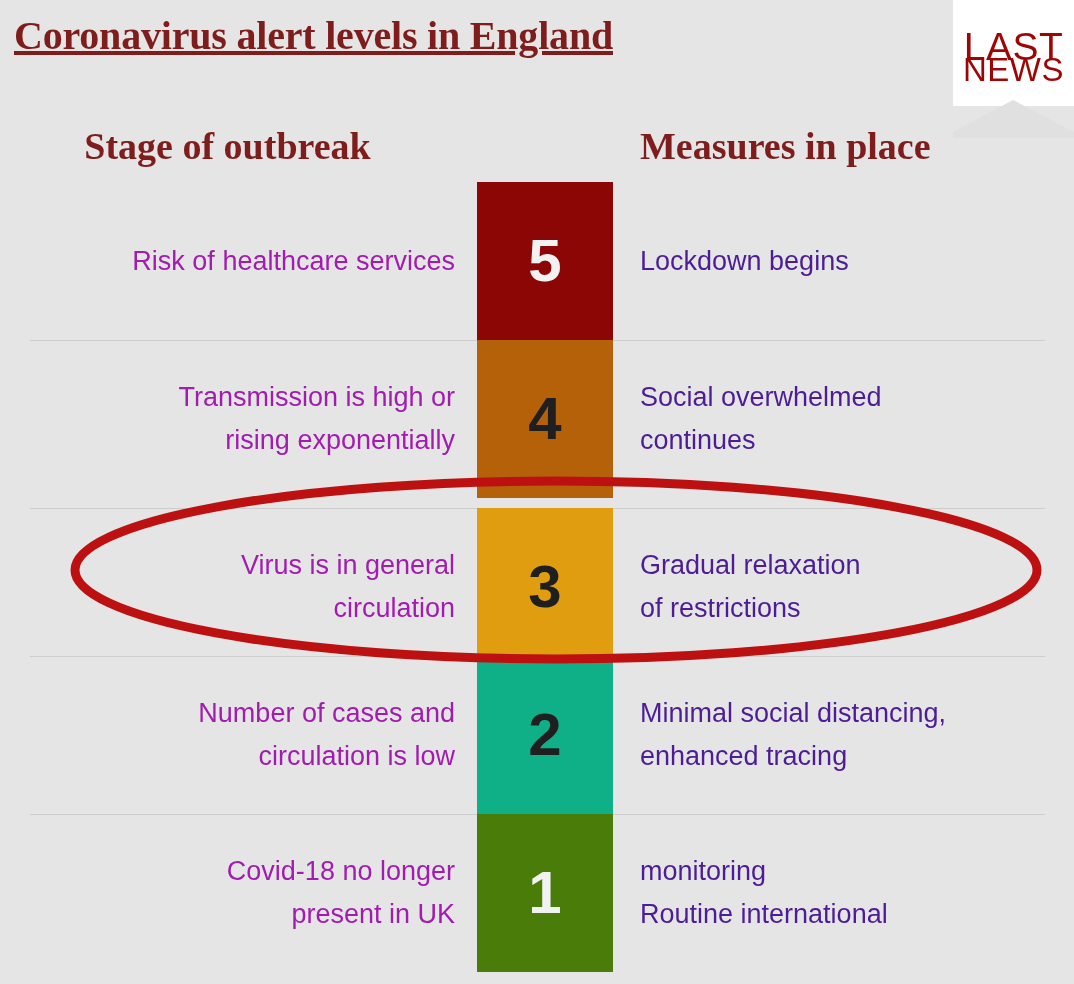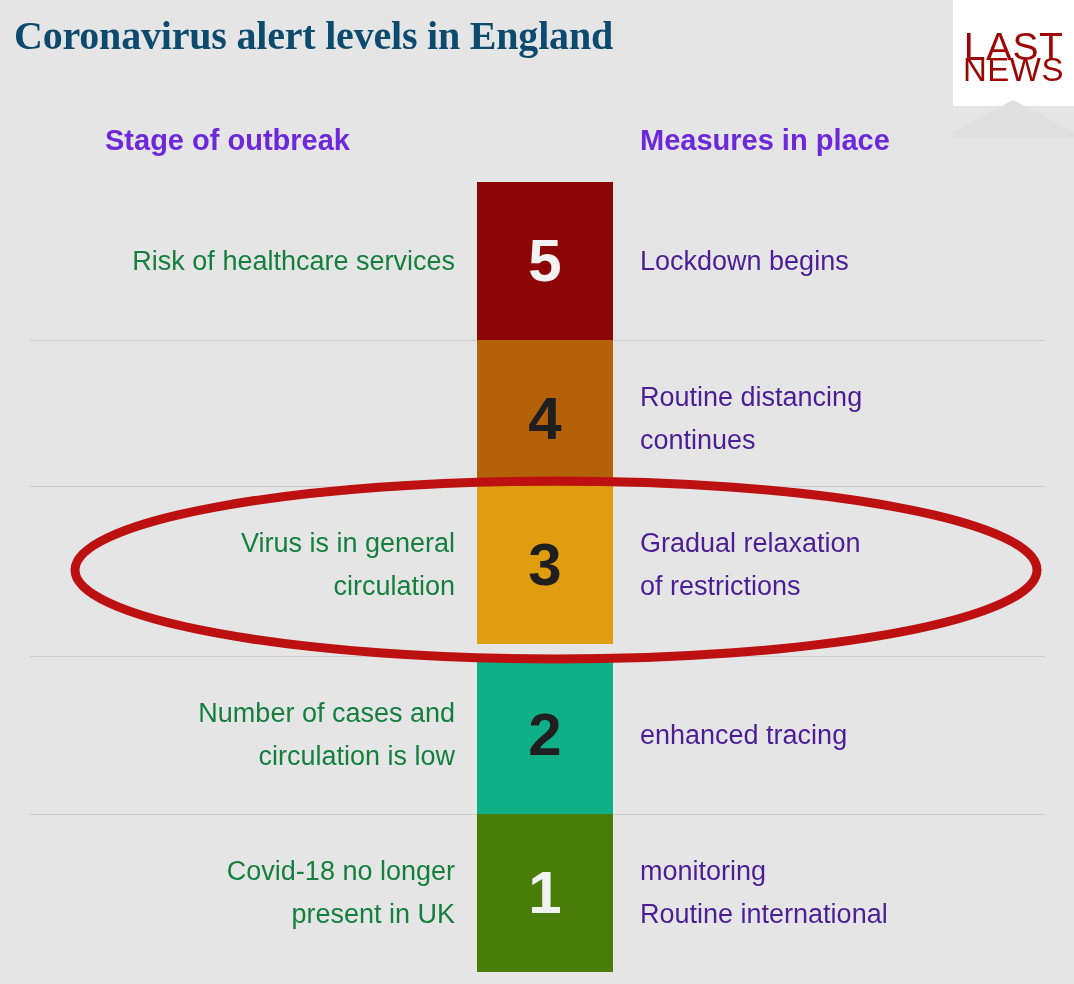--- a/index.html
+++ b/index.html
@@ -23,32 +23,33 @@
 
   
   .title {
     position: absolute;
     left: 14px;
     top: 10px;
     font-family: "Liberation Serif", serif;
     font-weight: bold;
     font-size: 40px;
     line-height: 52px;
-    color: #0c4a6e;
+    color: #7f1d1d;
     letter-spacing: -0.2px;
     white-space: nowrap;
+    text-decoration: underline;
   }
 
   
   .col-header {
     position: absolute;
-    font-family: Liberation Sans, sans-serif;
+    font-family: Liberation Serif, serif;
     font-weight: bold;
-    font-size: 29px;
-    color: #6d28d9;
+    font-size: 38px;
+    color: #7f1d1d;
     white-space: nowrap;
   }
   .col-header.left {
     left: 0;
     width: 455px;
     top: 124px;
     text-align: center;
   }
   .col-header.right {
     left: 640px;
@@ -86,21 +87,21 @@
     top: 0;
     width: 455px;
     height: 158px;
     display: flex;
     flex-direction: column;
     align-items: flex-end;
     justify-content: center;
     text-align: right;
     font-size: 27px;
     line-height: 43px;
-    color: #15803d;
+    color: #a21caf;
     box-sizing: border-box;
     padding-right: 0;
   }
   .cell-right {
     position: absolute;
     left: 640px;
     top: 0;
     width: 420px;
     height: 158px;
     display: flex;
@@ -200,29 +201,33 @@
         </div>
         <div class="band" style="background: rgb(140, 6, 6); color: rgb(242, 242, 242);">
           <span>5</span>
         </div>
         <div class="cell-right">
           <span>Lockdown begins</span>
         </div>
       </div>
       <div class="row" style="top: 158px;">
         <div class="row-divider"></div>
+        <div class="cell-left">
+          <span>Transmission is high or</span>
+          <span>rising exponentially</span>
+        </div>
         <div class="band" style="background: rgb(181, 97, 10); color: rgb(31, 31, 31);">
           <span>4</span>
         </div>
         <div class="cell-right">
-          <span>Routine distancing</span>
+          <span>Social overwhelmed</span>
           <span>continues</span>
         </div>
       </div>
-      <div class="row" style="top: 304px;">
+      <div class="row" style="top: 326px;">
         <div class="row-divider"></div>
         <div class="cell-left">
           <span>Virus is in general</span>
           <span>circulation</span>
         </div>
         <div class="band" style="background: rgb(224, 157, 16); color: rgb(31, 31, 31);">
           <span>3</span>
         </div>
         <div class="cell-right">
           <span>Gradual relaxation</span>
@@ -232,20 +237,21 @@
       <div class="row" style="top: 474px;">
         <div class="row-divider"></div>
         <div class="cell-left">
           <span>Number of cases and</span>
           <span>circulation is low</span>
         </div>
         <div class="band" style="background: rgb(15, 176, 135); color: rgb(31, 31, 31);">
           <span>2</span>
         </div>
         <div class="cell-right">
+          <span>Minimal social distancing,</span>
           <span>enhanced tracing</span>
         </div>
       </div>
       <div class="row" style="top: 632px;">
         <div class="row-divider"></div>
         <div class="cell-left">
           <span>Covid-18 no longer</span>
           <span>present in UK</span>
         </div>
         <div class="band" style="background: rgb(74, 124, 10); color: rgb(242, 242, 242);">

